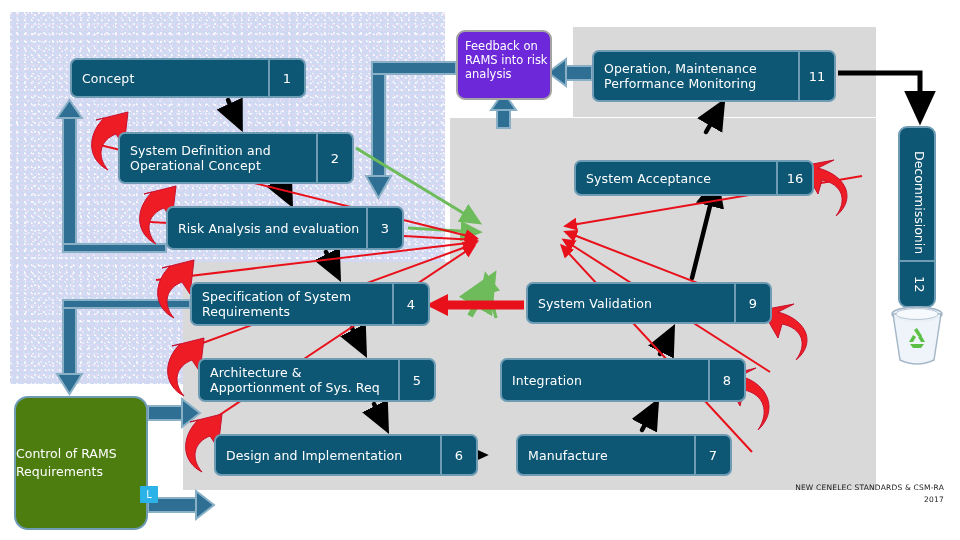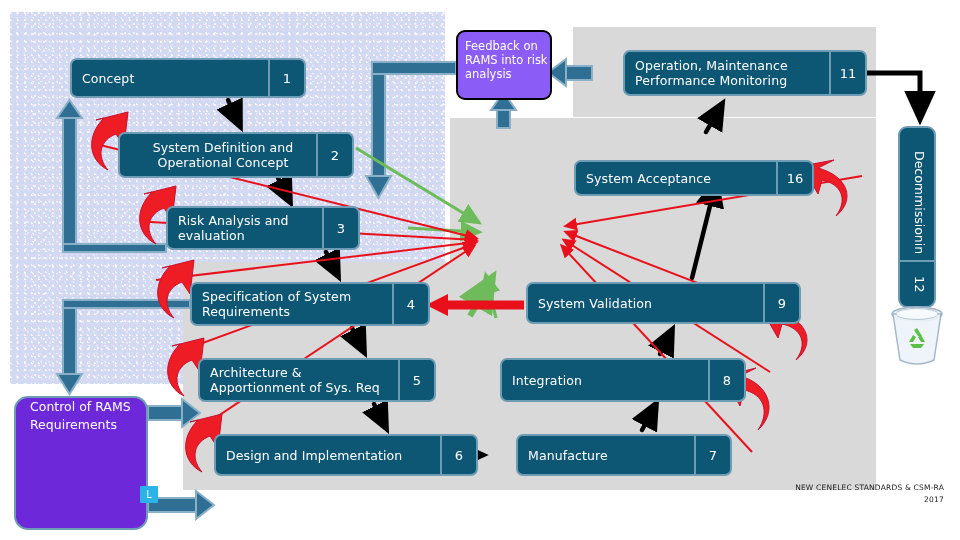--- a/index.html
+++ b/index.html
@@ -32,39 +32,39 @@
   .pbox{position:absolute;box-sizing:border-box;display:flex;align-items:stretch;
         border:2px solid #6e9cb5;border-radius:7px;background:#0d5674;
         box-shadow:0 0 0 0 transparent;}
   .pbox .lbl{flex:1;display:flex;align-items:center;padding:0 0 0 10px;
              color:#ffffff;font-size:12.5px;line-height:15px;letter-spacing:.1px;}
   .pbox .num{width:34px;border-left:2px solid #6e9cb5;border-radius:0 5px 5px 0;
              display:flex;align-items:center;justify-content:center;
              color:#ffffff;font-size:13px;}
 
   #box-concept      {left:70px; top:58px;  width:236px;height:40px;justify-content:flex-end;}
-  #box-sysdef       {left:118px;top:132px; width:236px;height:46px;text-align:center;}
-  #box-risk         {left:166px;top:206px; width:194px;height:44px;}
+  #box-sysdef       {left:118px;top:132px; width:236px;height:52px;}
+  #box-risk         {left:166px;top:206px; width:238px;height:44px;}
   #box-spec         {left:190px;top:282px; width:240px;height:44px;}
   #box-arch         {left:198px;top:358px; width:238px;height:44px;}
   #box-design       {left:214px;top:434px; width:264px;height:42px;}
   #box-manufacture  {left:516px;top:434px; width:216px;height:42px;justify-content:flex-end;}
   #box-integration  {left:500px;top:358px; width:246px;height:44px;}
-  #box-validation   {left:526px;top:282px; width:275px;height:42px;}
+  #box-validation   {left:526px;top:282px; width:246px;height:42px;}
   #box-acceptance   {left:574px;top:136px; width:240px;height:36px;margin-top:24px;}
-  #box-operation    {left:592px;top:50px;  width:244px;height:46px;margin-left:31px;}
+  #box-operation    {left:592px;top:50px;  width:244px;height:52px;}
 
   #box-feedback{position:absolute;left:456px;top:30px;width:96px;height:70px;
-    box-sizing:border-box;border:2px solid #000000;border-radius:9px;background:#8b5cf6;
+    box-sizing:border-box;border:2px solid #a3a3a3;border-radius:9px;background:#6d28d9;
     color:#fff;font-size:11.5px;line-height:14px;padding:7px 0 0 7px;}
 
   #box-control{position:absolute;left:14px;top:396px;width:134px;height:134px;
-    box-sizing:border-box;border:2px solid #6e9cb5;border-radius:14px;background:#6d28d9;
+    box-sizing:border-box;border:2px solid #6e9cb5;border-radius:14px;background:#4d7c0f;
     color:#fff;font-size:12.5px;line-height:18px;
-    display:flex;align-items:flex-start;padding-left:14px;}
+    display:flex;align-items:center;padding-left:0;}
 
   
   #box-decom{position:absolute;left:898px;top:126px;width:38px;height:182px;
     box-sizing:border-box;border:2px solid #6e9cb5;border-radius:9px;background:#0d5674;
     overflow:hidden;}
   #box-decom .vtxt{position:absolute;left:0;top:0;width:38px;height:150px;
     display:flex;align-items:center;justify-content:center;color:#fff;font-size:12.5px;
     writing-mode:vertical-rl;white-space:nowrap;}
   #box-decom .vnum{position:absolute;left:0;bottom:0;width:38px;height:44px;
     border-top:2px solid #6e9cb5;display:flex;align-items:center;justify-content:center;

